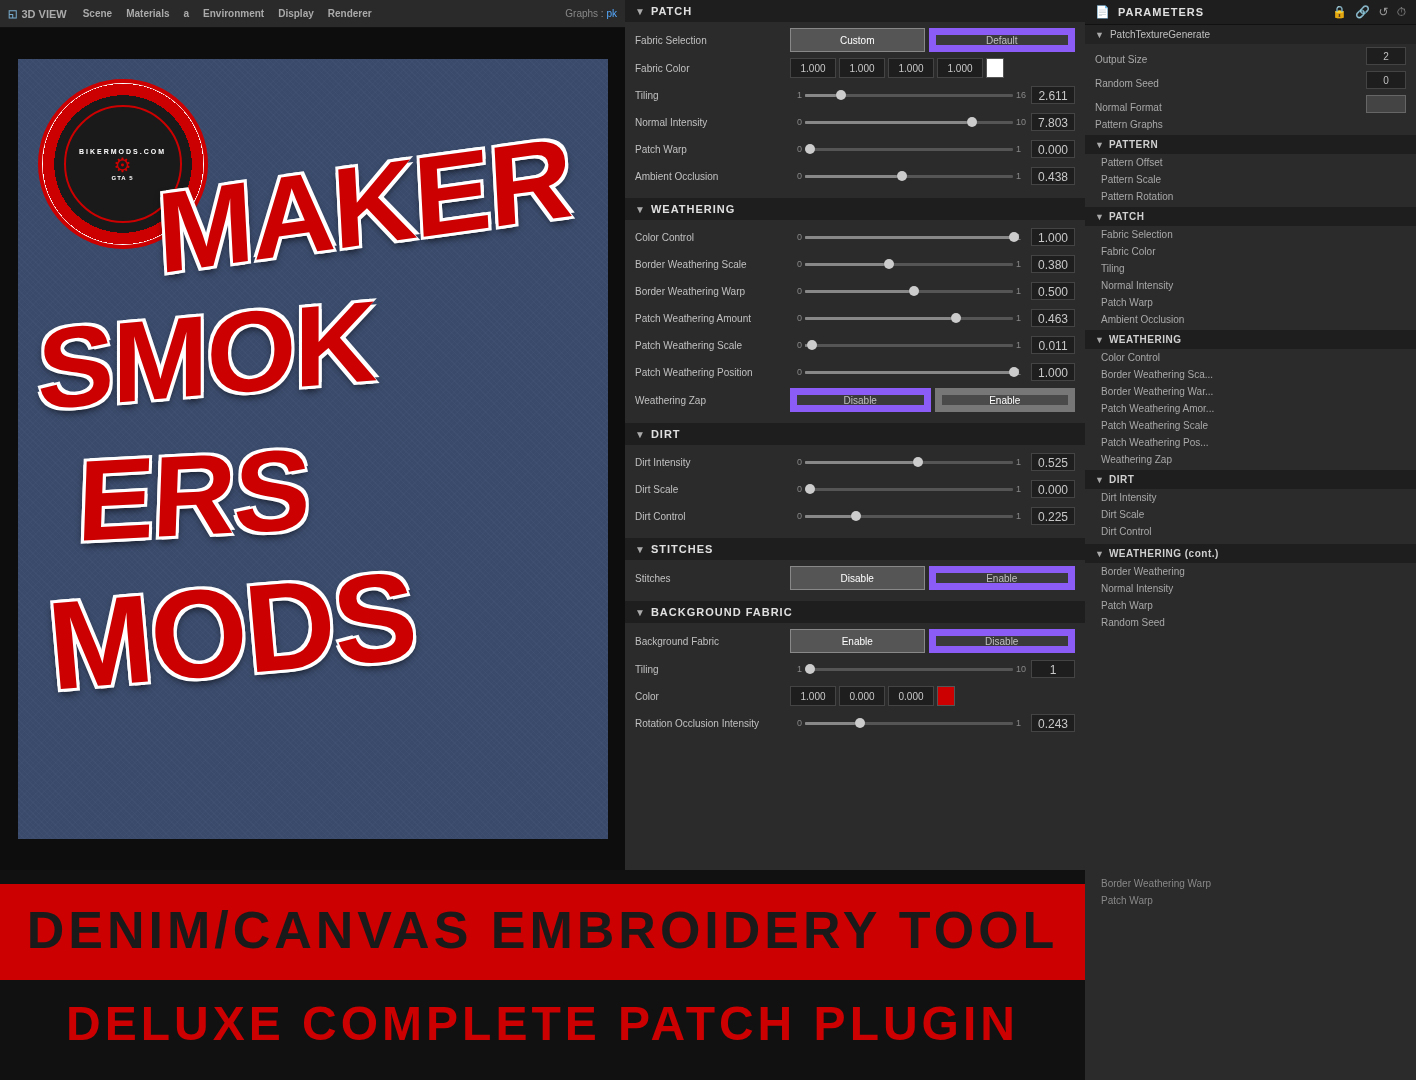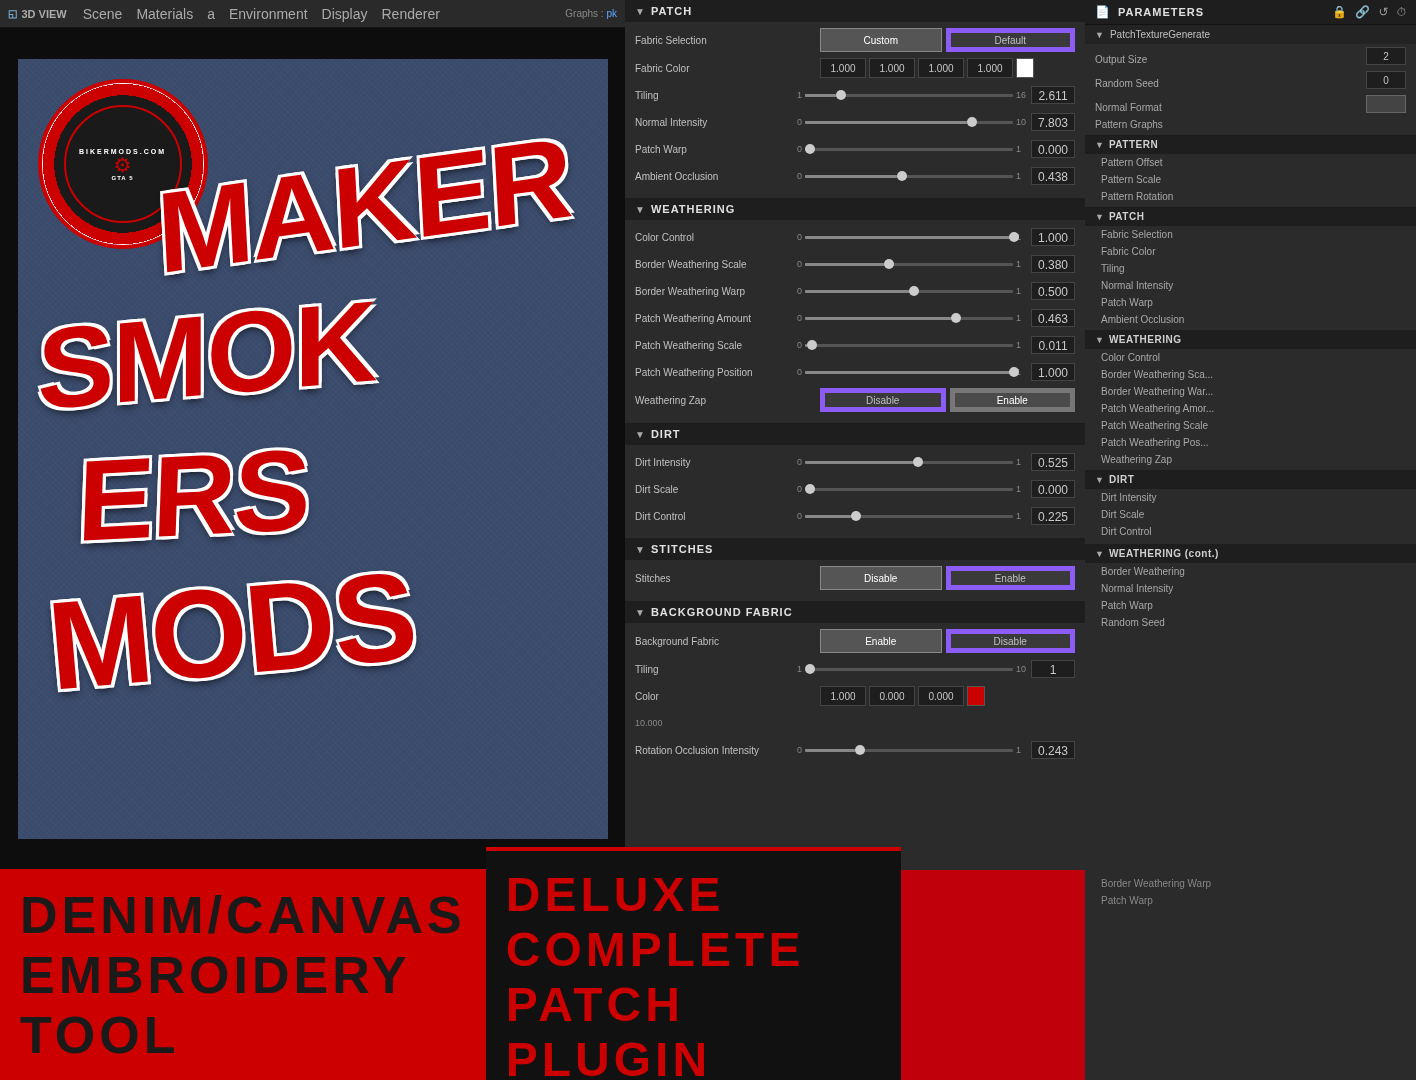--- a/index.html
+++ b/index.html
@@ -37,22 +37,23 @@
       display: flex;
       align-items: center;
       gap: 4px;
     }
     .viewport-nav {
       display: flex;
       gap: 14px;
     }
     .viewport-nav span {
       color: #aaa;
-      font-size: 14px;
+      font-size: 10px;
       cursor: pointer;
+      font-weight: bold;
     }
     .viewport-content {
       width: 100%;
       height: calc(100% - 28px);
       background: #0d0d0d;
       position: relative;
       overflow: hidden;
       display: flex;
       align-items: center;
       justify-content: center;
@@ -245,34 +246,33 @@
       color: #c0c0c0;
       font-size: 10px;
       width: 155px;
       flex-shrink: 0;
     }
     .param-controls {
       display: flex;
       align-items: center;
       flex: 1;
       gap: 4px;
-      margin-left: 30px;
     }
 
     
     .btn-group {
       display: flex;
       gap: 4px;
       flex: 1;
     }
     .btn {
       flex: 1;
       height: 24px;
       background: #3a3a3a;
-      border: 5px solid #8b5cf6;
+      border: 7px solid #8b5cf6;
       color: #c0c0c0;
       font-size: 10px;
       cursor: pointer;
       display: flex;
       align-items: center;
       justify-content: center;
     }
     .btn.active {
       background: #4a4a4a;
       border-color: #777;
@@ -456,24 +456,25 @@
       height: 18px;
       text-align: center;
       line-height: 18px;
     }
 
     
     .bottom-banner {
       position: absolute;
       left: 0;
       bottom: 0;
-      width: 901px;
+      width: 1085px;
       height: 210px;
       background: #111;
       display: flex;
+      flex-direction: column;
       justify-content: center;
       align-items: center;
       gap: 0;
     }
     .banner-line1 {
       background: #cc0000;
       width: 100%;
       padding: 16px 20px;
       display: flex;
       align-items: center;
@@ -830,23 +831,20 @@
     <div class="param-row">
       <span class="param-label">Color</span>
       <div class="param-controls color-inputs">
         <input class="color-num" type="text" value="1.000" style="">
         <input class="color-num" type="text" value="0.000" style="">
         <input class="color-num" type="text" value="0.000" style="">
         <div class="color-swatch" style="background:#cc0000;"></div>
       </div>
     </div>
 
-    <div class="param-row">
-      <span class="param-label" style="color:#888;font-size:9px;">10.000</span>
-    </div>
 
     <div class="param-row">
       <span class="param-label">Rotation Occlusion Intensity</span>
       <div class="slider-wrap">
         <span class="slider-min-label">0</span>
         <div class="slider-track">
           <div class="slider-fill" style="width:24%;"></div>
           <div class="slider-thumb" style="left:24%;"></div>
         </div>
         <span class="slider-max-label">1</span>

